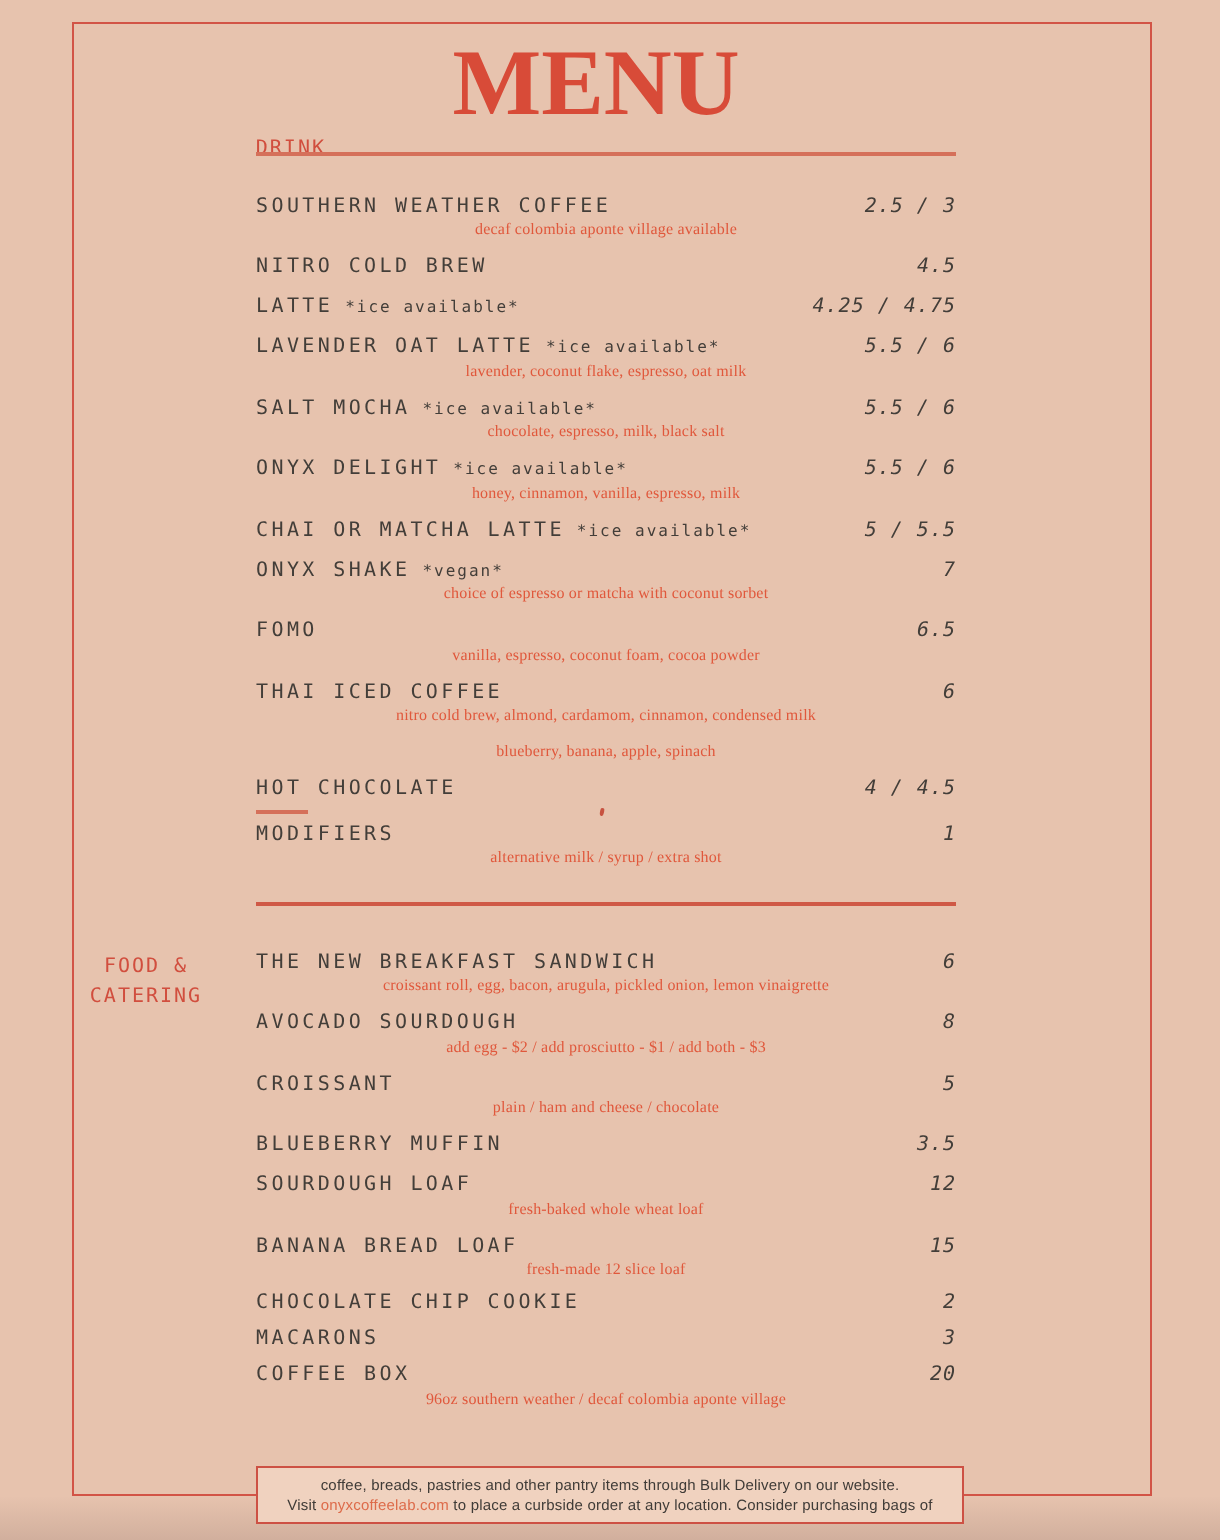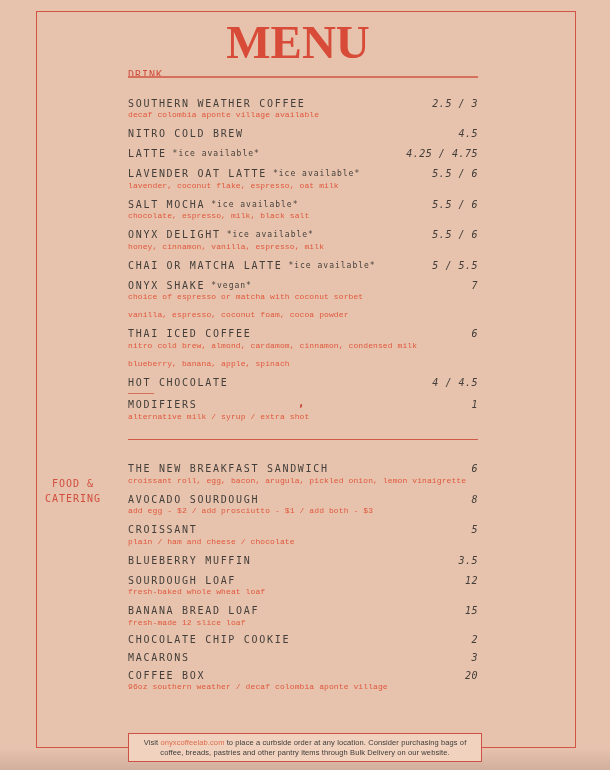--- a/index.html
+++ b/index.html
@@ -44,23 +44,23 @@
   .menu-item.food-first{margin-top:23px;}
   .item-row{
     display:flex;align-items:center;white-space:nowrap;
     font-size:10px;line-height:11px;color:#433e39;letter-spacing:1.7px;
   }
   .item-note{font-size:8px;letter-spacing:1px;margin-left:6px;}
   .item-note:empty{display:none;}
   .item-fill{flex:1;}
   .item-price{letter-spacing:0.5px;flex-shrink:0;font-style:italic;}
   .item-desc{
-    font-family:Liberation Mono, monospace;
+    font-family:Liberation Serif, serif;
     font-size:8px;line-height:9px;margin-top:1.5px;
-    color:#e0583c;letter-spacing:0.1px;white-space:nowrap;
+    color:#e0583c;letter-spacing:0.1px;white-space:nowrap;text-align:center;
   }
   .item-desc:empty{display:none;}
   .mod-divider{width:26px;height:1.5px;background:#d5705a;margin:5px 0;}
   .artifact-dot{
     position:absolute;left:300px;top:404px;width:2px;height:4px;
     background:rgba(193,62,45,0.85);border-radius:40% 40% 60% 60%;
     transform:rotate(12deg);
   }
   .footer-box{
     position:absolute;left:128px;top:733px;width:352px;height:27px;z-index:2;
@@ -163,20 +163,26 @@
     <div class="item-row">
       <span class="item-name">ONYX SHAKE</span>
       <span class="item-note">*vegan*</span>
       <span class="item-fill"></span>
       <span class="item-price">7</span>
     </div>
     <div class="item-desc">choice of espresso or matcha with coconut sorbet</div>
   </div>
 
   <div class="menu-item">
+    <div class="item-row">
+      <span class="item-name">FOMO</span>
+
+      <span class="item-fill"></span>
+      <span class="item-price">6.5</span>
+    </div>
     <div class="item-desc">vanilla, espresso, coconut foam, cocoa powder</div>
   </div>
 
   <div class="menu-item">
     <div class="item-row">
       <span class="item-name">THAI ICED COFFEE</span>
 
       <span class="item-fill"></span>
       <span class="item-price">6</span>
     </div>
@@ -298,15 +304,15 @@
       <span class="item-price">20</span>
     </div>
     <div class="item-desc">96oz southern weather / decaf colombia aponte village</div>
   </div>
 
 </div>
 
 <div class="artifact-dot"></div>
 
 <div class="footer-box">
+  <div>coffee, breads, pastries and other pantry items through Bulk Delivery on our website.</div>
   <div><span>Visit </span><span class="footer-link">onyxcoffeelab.com</span><span> to place a curbside order at any location. Consider purchasing bags of</span></div>
-  <div>coffee, breads, pastries and other pantry items through Bulk Delivery on our website.</div>
 </div>
 
 </body></html>

